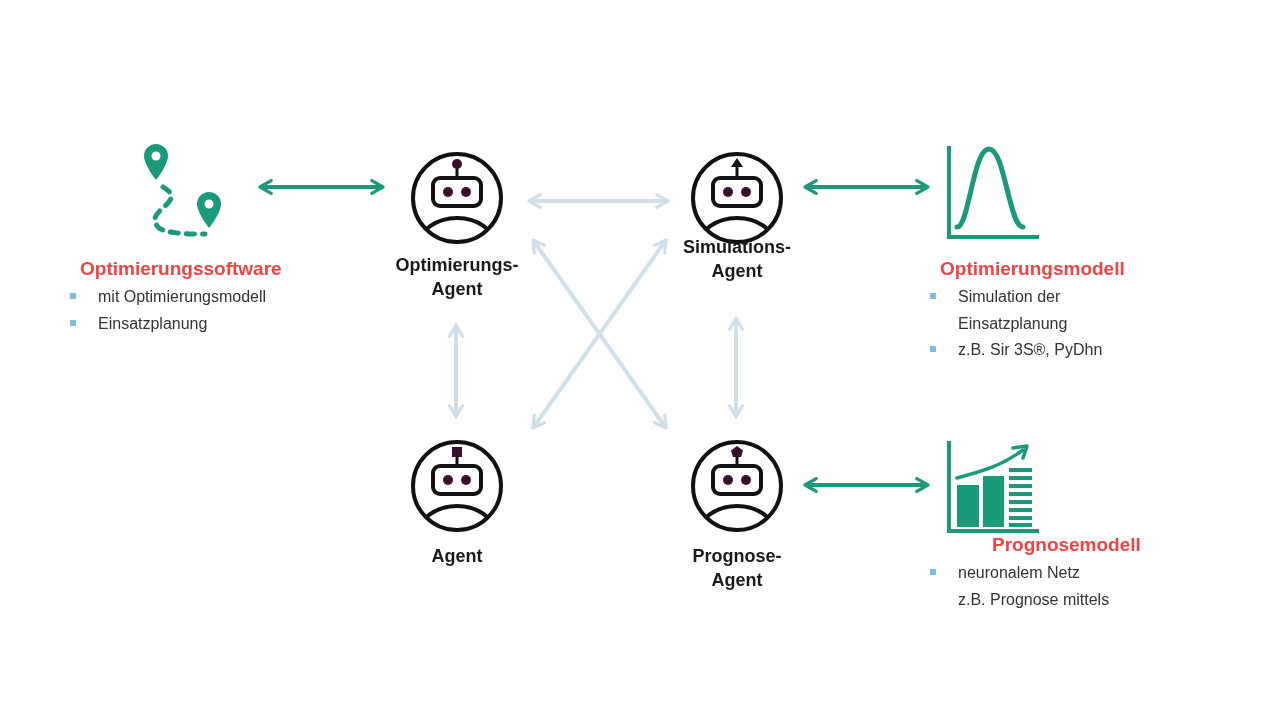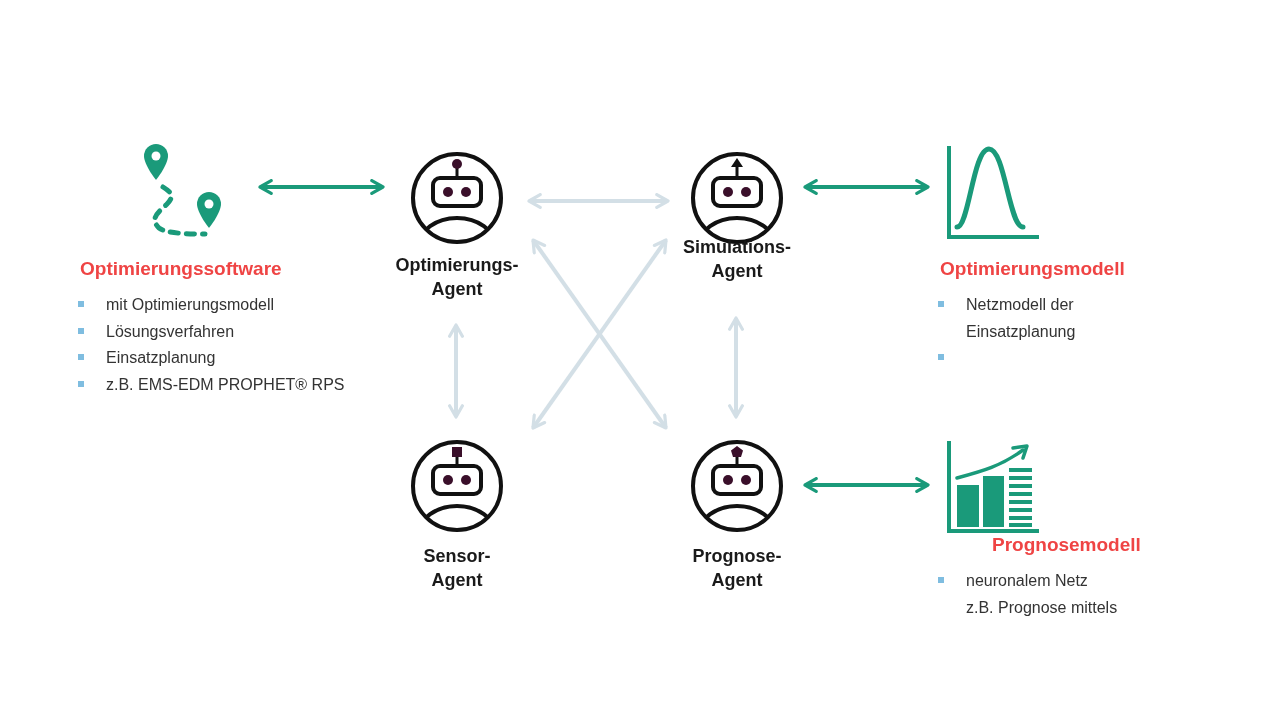--- a/index.html
+++ b/index.html
@@ -17,21 +17,21 @@
       font-weight: bold; font-size: 18px; line-height: 24px; color: #1a1a1a;
     }
     .agent-label span { display: block; }
 
     .panel-title {
       position: absolute; font-weight: bold; font-size: 19px; color: #ef4444;
       white-space: nowrap;
       margin-left: 12px;
     }
     .bullets {
-      position: absolute; margin: 8px; padding: 0; list-style: none;
+      position: absolute; margin: 0; padding: 0; list-style: none;
       font-size: 16px; line-height: 26.5px; color: #333;
     }
     .bullets li { position: relative; padding-left: 30px; white-space: nowrap; }
     .bullets li .marker {
       position: absolute; left: 2px; top: 9px; width: 6px; height: 6px;
       background: #7fbde0;
     }
     .bullets li .line { display: block; }
   </style>
 </head>
@@ -159,57 +159,49 @@
 
 <div class="agent-label" style="left:357px;top:253px">
   <span>Optimierungs-</span>
   <span>Agent</span>
 </div>
 <div class="agent-label" style="left:637px;top:235px">
   <span>Simulations-</span>
   <span>Agent</span>
 </div>
 <div class="agent-label" style="left:357px;top:544px">
-  <span>Sensor-</span>
   <span>Agent</span>
 </div>
 <div class="agent-label" style="left:637px;top:544px">
   <span>Prognose-</span>
   <span>Agent</span>
 </div>
 
 <div class="panel-title" style="left:68px;top:258px">Optimierungssoftware</div>
 <ul class="bullets" style="left:68px;top:284px">
   <li>
       <span class="marker"></span>
       <span class="line">mit Optimierungsmodell</span>
     </li>
   <li>
       <span class="marker"></span>
-      <span class="line">Lösungsverfahren</span>
-    </li>
-  <li>
-      <span class="marker"></span>
       <span class="line">Einsatzplanung</span>
-    </li>
-  <li>
-      <span class="marker"></span>
-      <span class="line">z.B. EMS-EDM PROPHET® RPS</span>
     </li>
 </ul>
 
 <div class="panel-title" style="left:928px;top:258px">Optimierungsmodell</div>
 <ul class="bullets" style="left:928px;top:284px">
   <li>
       <span class="marker"></span>
-      <span class="line">Netzmodell der</span>
+      <span class="line">Simulation der</span>
       <span class="line">Einsatzplanung</span>
     </li>
   <li>
       <span class="marker"></span>
+      <span class="line">z.B. Sir 3S®, PyDhn</span>
     </li>
 </ul>
 
 <div class="panel-title" style="left:980px;top:534px">Prognosemodell</div>
 <ul class="bullets" style="left:928px;top:560px">
   <li>
       <span class="marker"></span>
       <span class="line">neuronalem Netz</span>
       <span class="line">z.B. Prognose mittels</span>
     </li>

